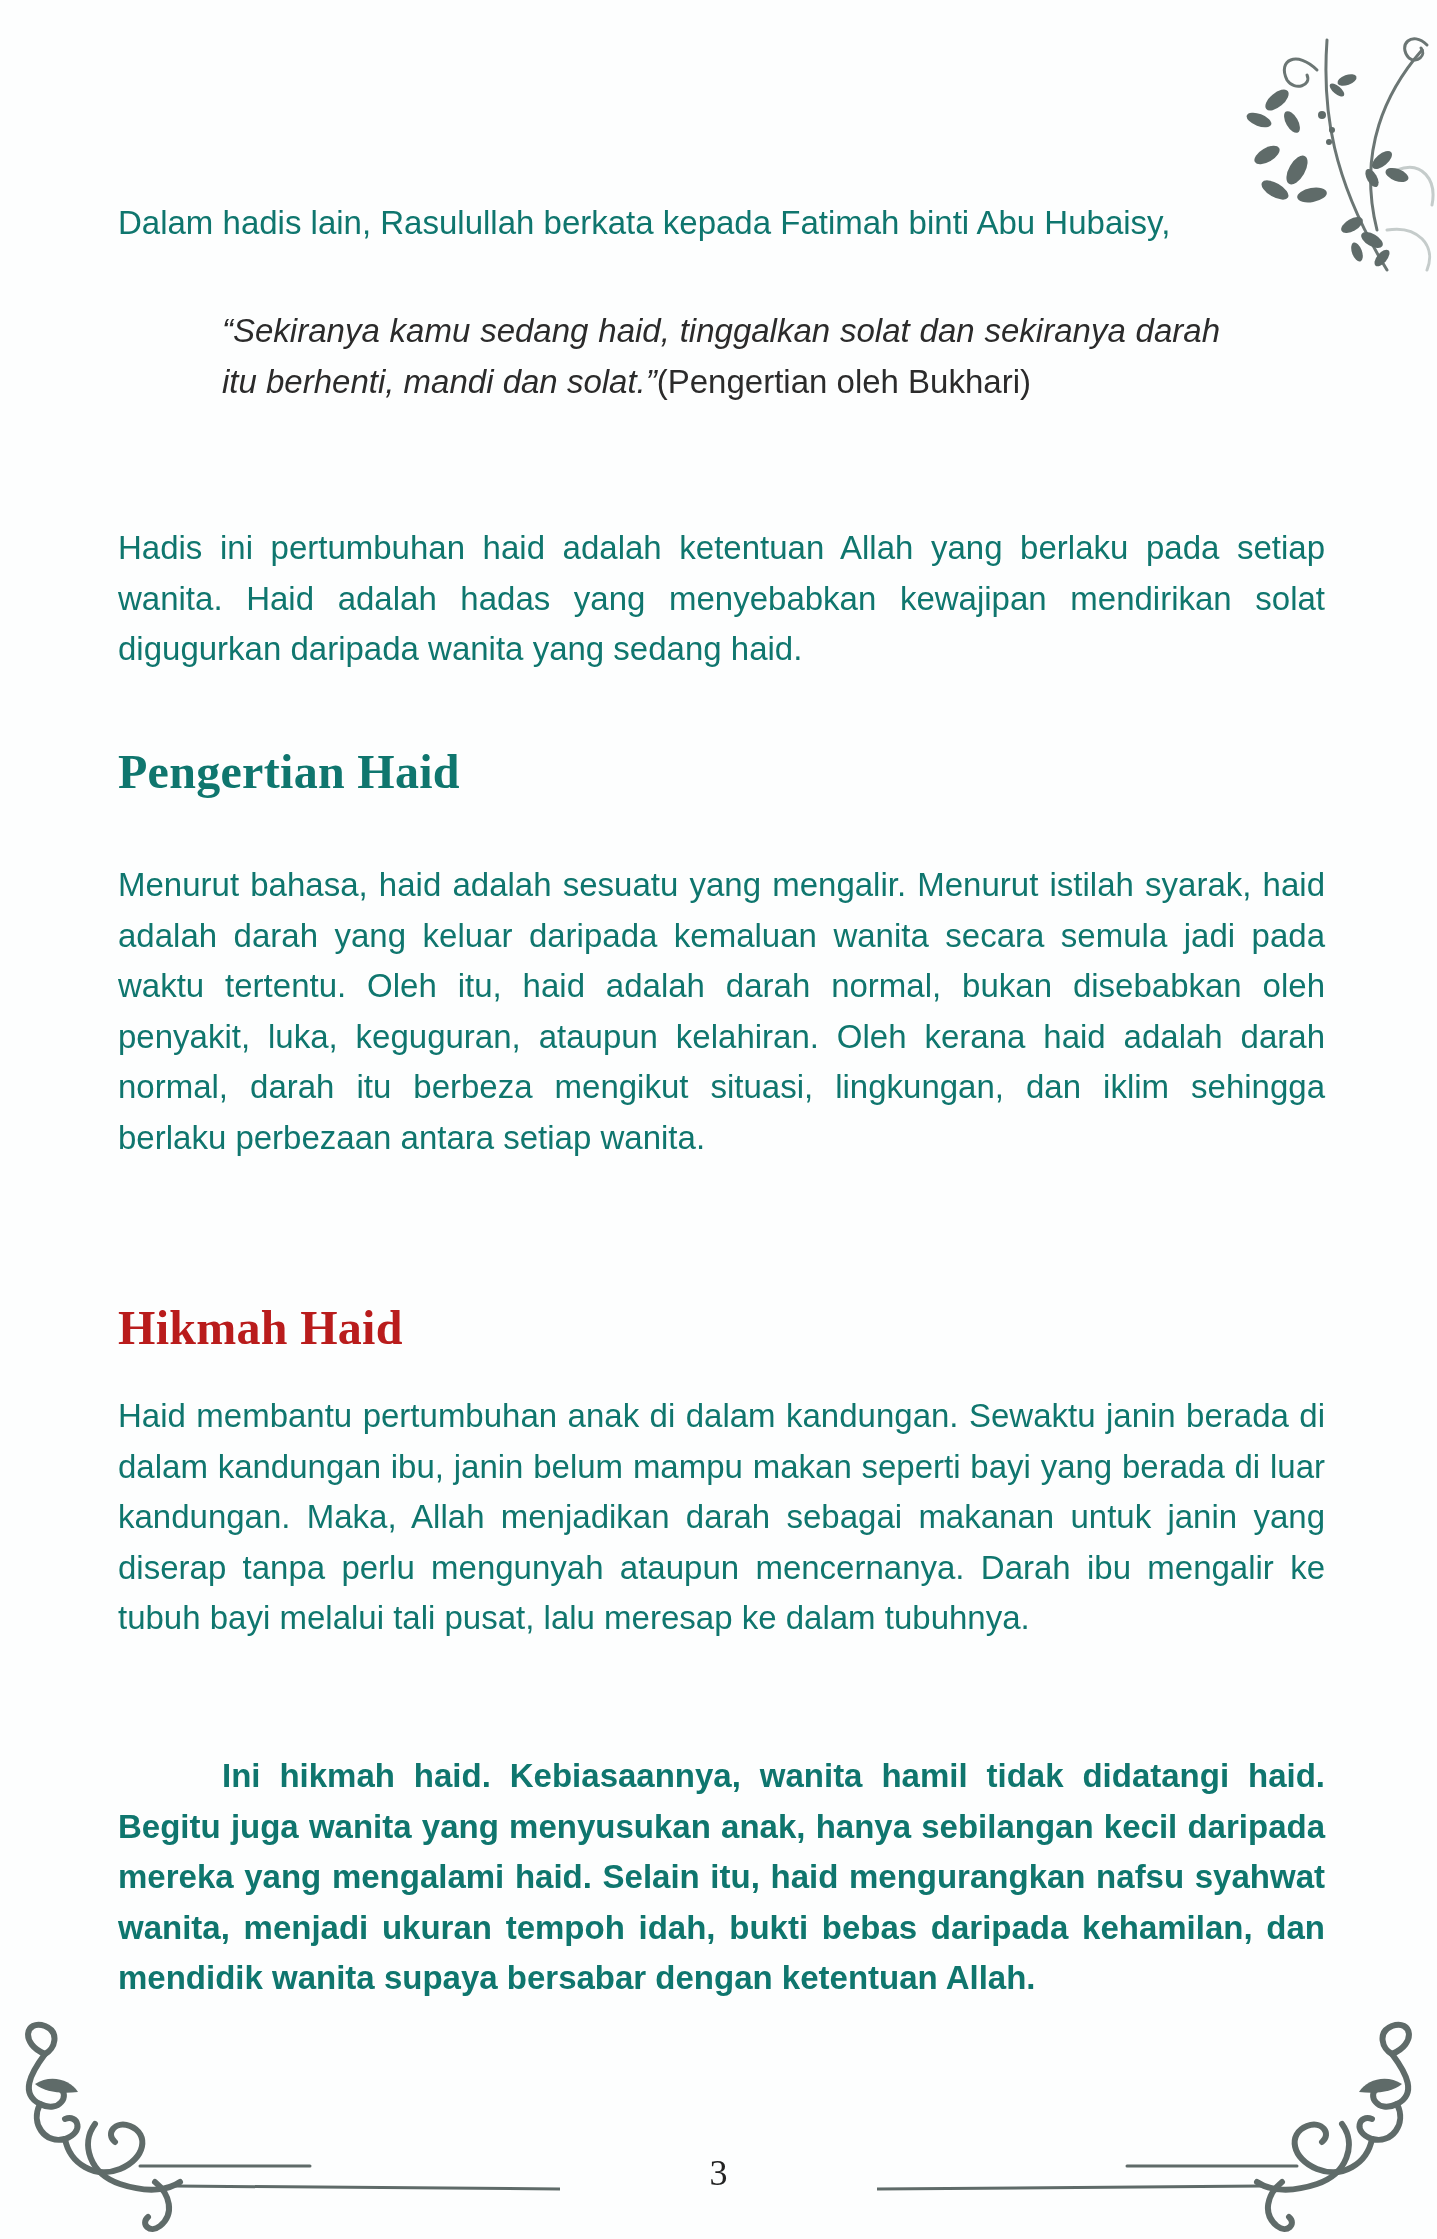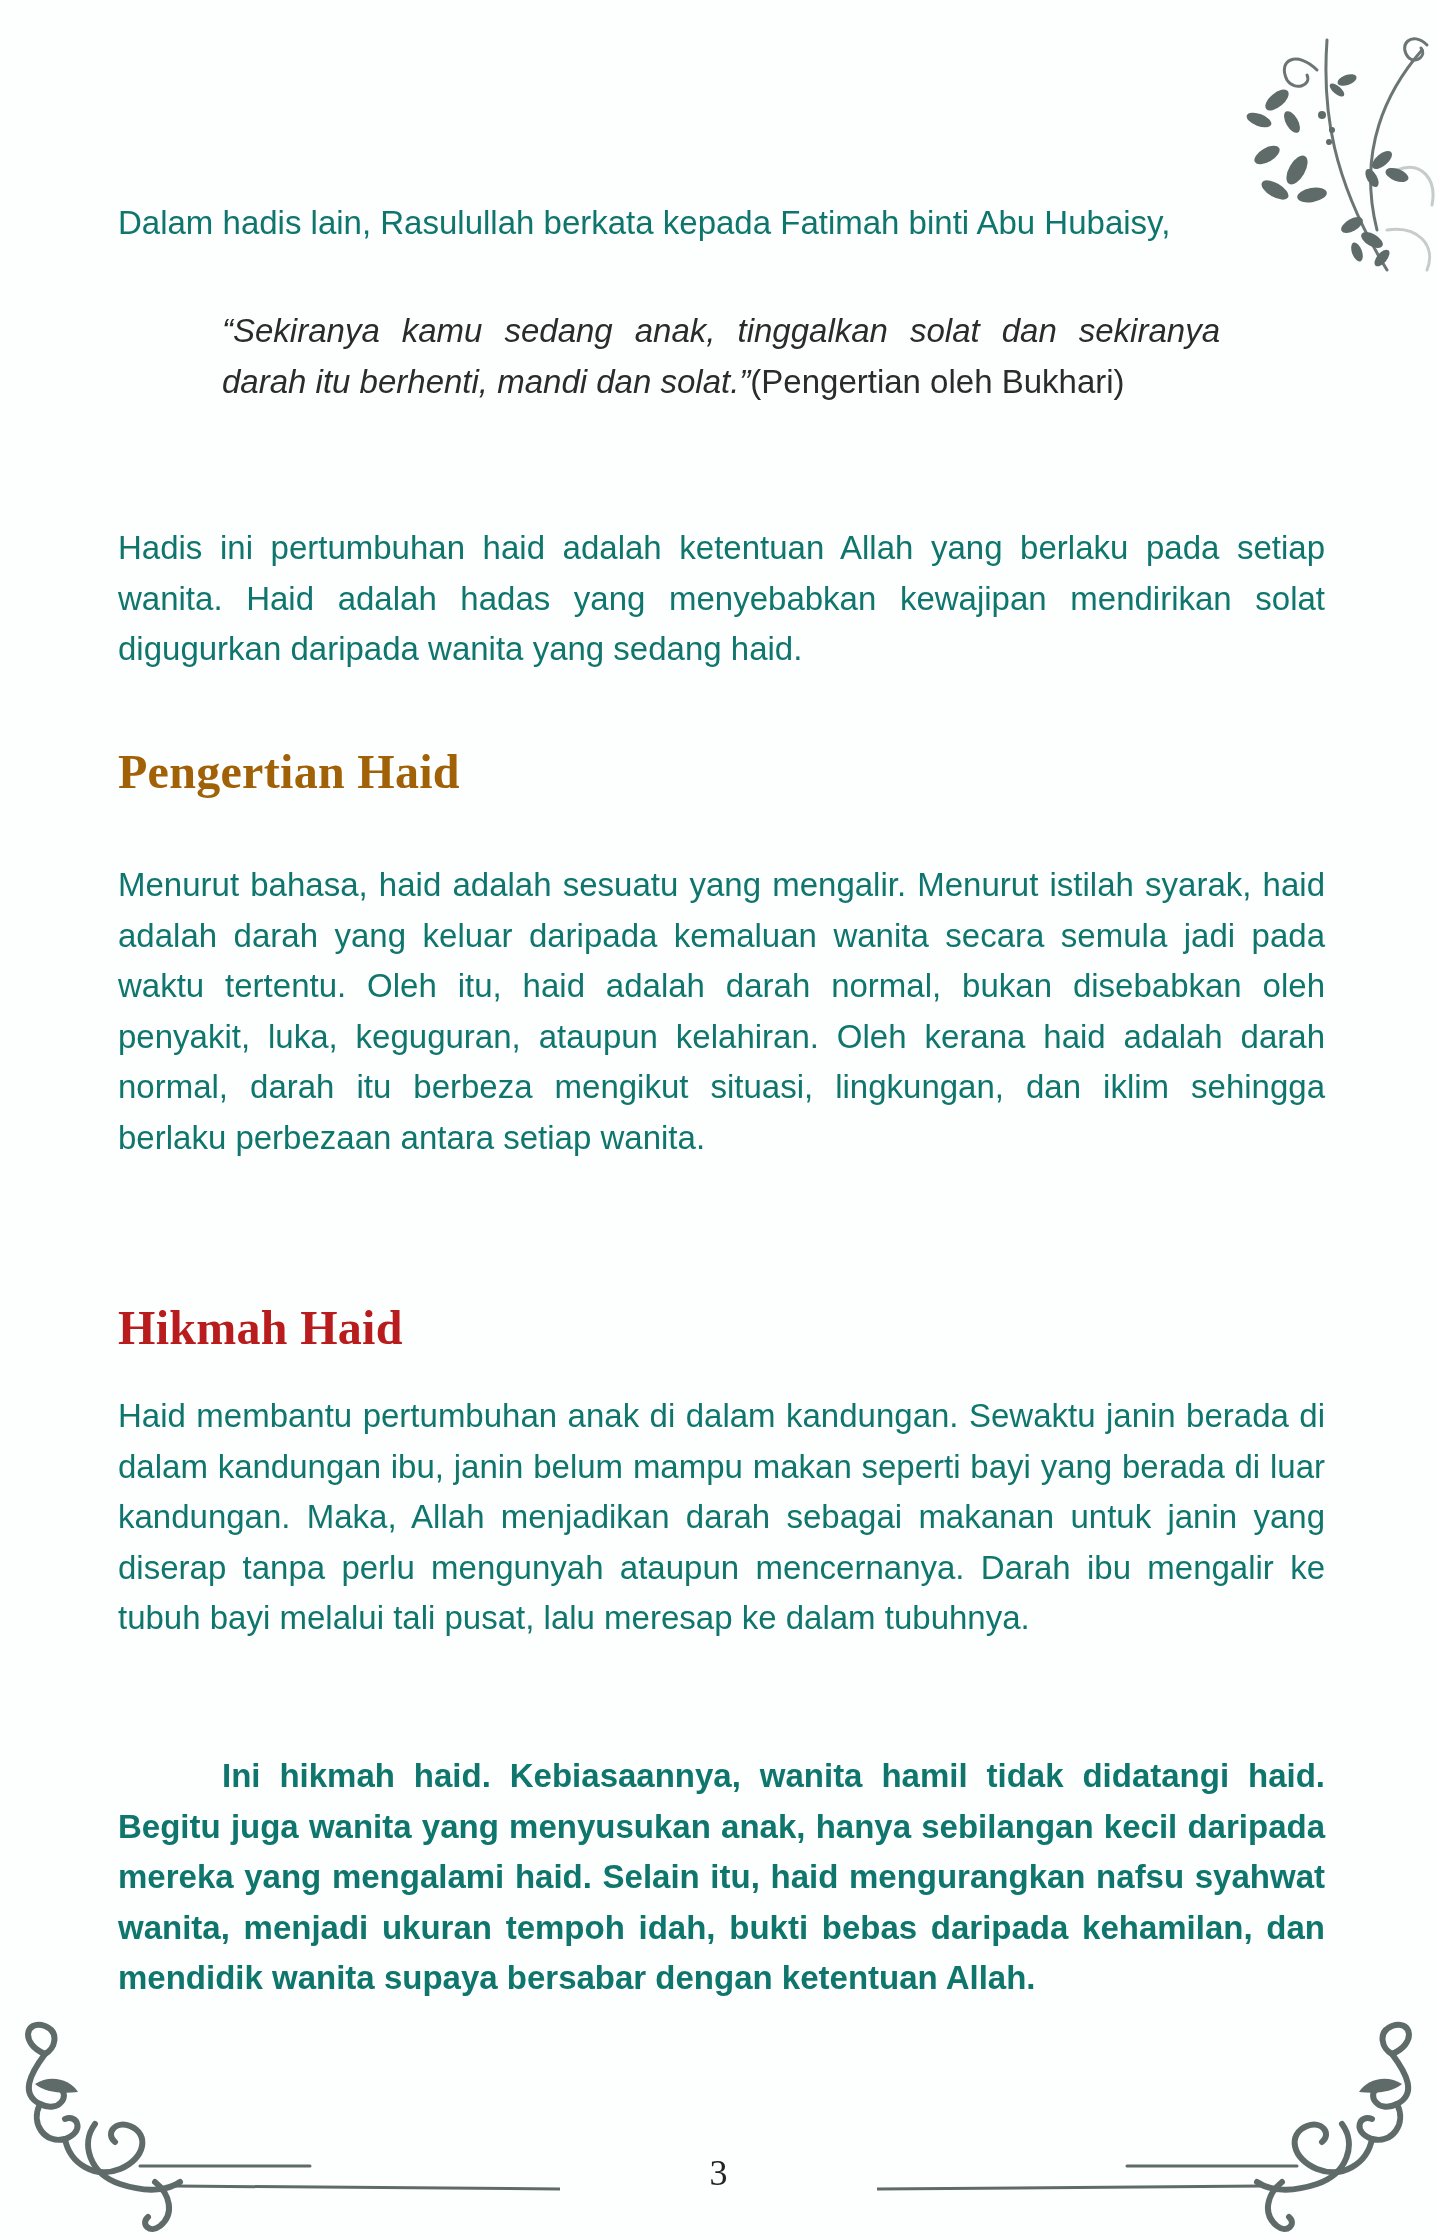--- a/index.html
+++ b/index.html
@@ -128,25 +128,25 @@
       <ellipse cx="135" cy="148" rx="10" ry="5" transform="rotate(60 135 148)"></ellipse>
       <ellipse cx="115" cy="195" rx="12" ry="6" transform="rotate(-30 115 195)"></ellipse>
       <ellipse cx="135" cy="210" rx="12" ry="6" transform="rotate(30 135 210)"></ellipse>
       <ellipse cx="120" cy="222" rx="10" ry="5" transform="rotate(70 120 222)"></ellipse>
       <ellipse cx="145" cy="228" rx="10" ry="5" transform="rotate(-50 145 228)"></ellipse>
     </g>
   </svg>
 
   <p class="body-text" style="top:198px; text-align:left;">Dalam hadis lain, Rasulullah berkata kepada Fatimah binti Abu Hubaisy,</p>
 
-  <p class="quote" style="top:306px;"><em>“Sekiranya kamu sedang anak, tinggalkan solat dan sekiranya darah itu berhenti, mandi dan solat.”</em><span>(Pengertian oleh Bukhari)</span></p>
+  <p class="quote" style="top:306px;"><em>“Sekiranya kamu sedang haid, tinggalkan solat dan sekiranya darah itu berhenti, mandi dan solat.”</em><span>(Pengertian oleh Bukhari)</span></p>
 
   <p class="body-text last-line-left" style="top:523px;">Hadis ini pertumbuhan haid adalah ketentuan Allah yang berlaku pada setiap wanita. Haid adalah hadas yang menyebabkan kewajipan mendirikan solat digugurkan daripada wanita yang sedang haid.</p>
 
-  <h2 class="section-heading" style="top:744px; color:#a16207;font-family:Liberation Serif, serif;">Pengertian Haid</h2>
+  <h2 class="section-heading" style="top:744px; color:#0f766e;font-family:Liberation Serif, serif;">Pengertian Haid</h2>
   <p class="body-text last-line-left" style="top:860px;">Menurut bahasa, haid adalah sesuatu yang mengalir. Menurut istilah syarak, haid adalah darah yang keluar daripada kemaluan wanita secara semula jadi pada waktu tertentu. Oleh itu, haid adalah darah normal, bukan disebabkan oleh penyakit, luka, keguguran, ataupun kelahiran. Oleh kerana haid adalah darah normal, darah itu berbeza mengikut situasi, lingkungan, dan iklim sehingga berlaku perbezaan antara setiap wanita.</p>
 
   <h2 class="section-heading" style="top:1256px; color:#b91c1c;margin-top:44px;">Hikmah Haid</h2>
   <p class="body-text last-line-left" style="top:1391px;">Haid membantu pertumbuhan anak di dalam kandungan. Sewaktu janin berada di dalam kandungan ibu, janin belum mampu makan seperti bayi yang berada di luar kandungan. Maka, Allah menjadikan darah sebagai makanan untuk janin yang diserap tanpa perlu mengunyah ataupun mencernanya. Darah ibu mengalir ke tubuh bayi melalui tali pusat, lalu meresap ke dalam tubuhnya.</p>
   <p class="body-text last-line-left indent" style="top:1751px;">Ini hikmah haid. Kebiasaannya, wanita hamil tidak didatangi haid. Begitu juga wanita yang menyusukan anak, hanya sebilangan kecil daripada mereka yang mengalami haid. Selain itu, haid mengurangkan nafsu syahwat wanita, menjadi ukuran tempoh idah, bukti bebas daripada kehamilan, dan mendidik wanita supaya bersabar dengan ketentuan Allah.</p>
 
   <svg class="corner-ornament-left" viewBox="0 0 560 225">
     <g fill="none" stroke="#5f6b69" stroke-width="6" stroke-linecap="round">
       <path d="M45 40 C 20 30, 25 5, 45 12 C 60 18, 55 35, 45 40"></path>
       <path d="M45 40 C 30 60, 20 80, 40 90 C 60 100, 70 80, 60 75"></path>

